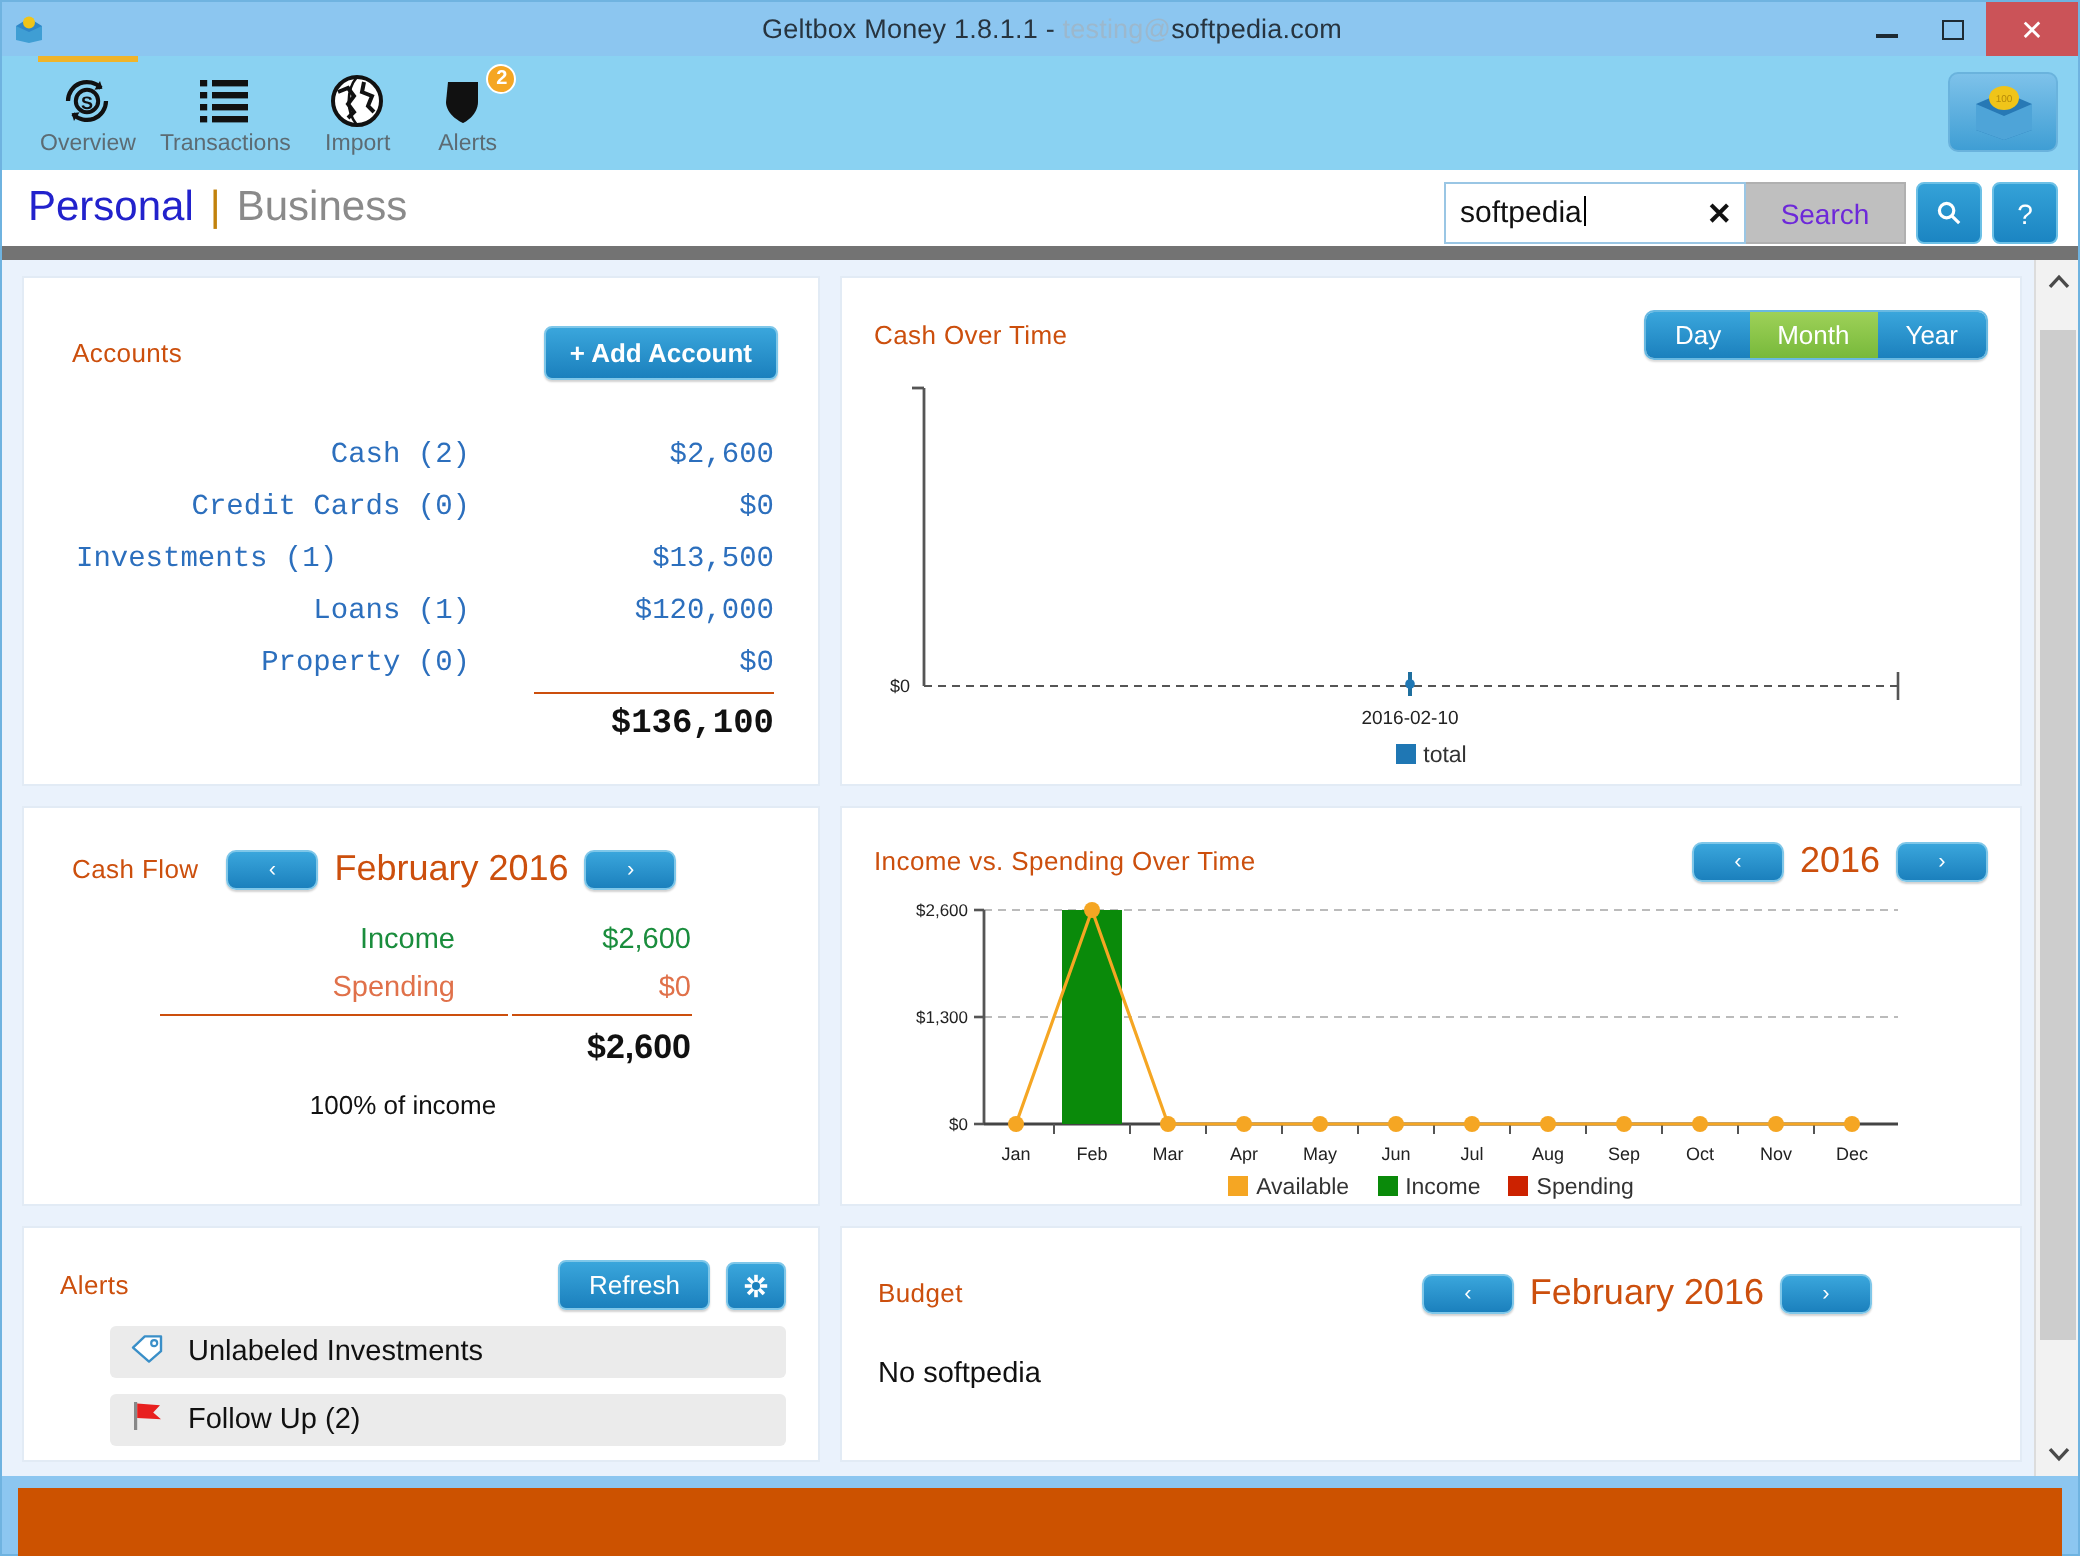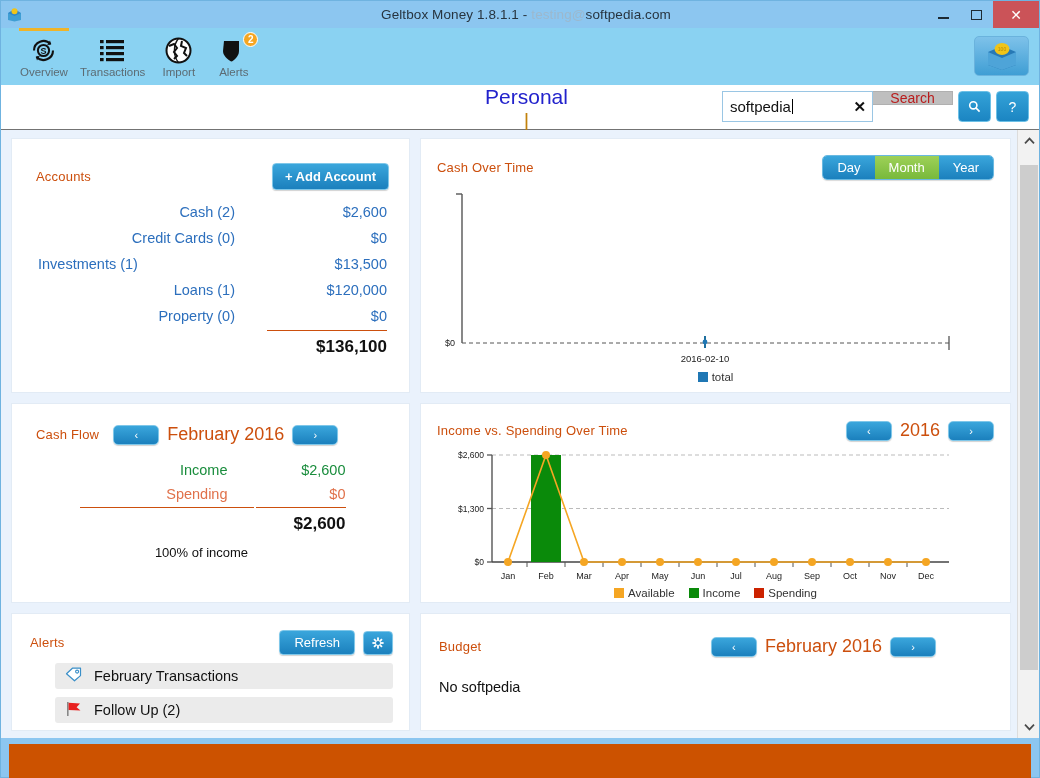--- a/index.html
+++ b/index.html
@@ -62,37 +62,36 @@
     position:absolute; right:10px; top:8px; width:55px; height:40px;
     border-radius:5px; border:1px solid #6ab3dd;
     background:linear-gradient(#7ec2ea,#3f9ed4);
     display:flex; align-items:center; justify-content:center;
   }
 
   
   .moderow {
     position:relative; height:45px; background:#ffffff;
     display:flex; align-items:center; padding-left:13px;
-    border-bottom:1px solid #737373;
-    flex-direction:column;
+    border-bottom:7px solid #737373;
   }
   .mode { font-size:21px; color:#8a8a8a; }
   .mode.sel { color:#2222cc; }
   .mode-sep { font-size:21px; color:#c2820c; margin:0 8px; }
 
   .searchwrap { position:absolute; right:10px; top:6px; display:flex; align-items:stretch; height:31px; }
   .searchbox {
     width:151px; height:31px; background:#fff; border:1px solid #9ac6e4;
     display:flex; align-items:center; padding:0 6px 0 7px;
   }
   .searchbox .val { flex:1; font-size:15px; color:#111; letter-spacing:0px; }
   .caret { display:inline-block; width:1px; height:15px; background:#000; vertical-align:-2px; margin-left:1px;}
   .clear-x { font-size:15px; color:#111; font-weight:bold; padding-left:4px; }
   .searchbtn {
-    width:80px; height:14px; background:#bfbfbf; color:#b91c1c; font-size:14px;
+    width:80px; height:31px; background:#bfbfbf; color:#6d28d9; font-size:14px;
     display:flex; align-items:center; justify-content:center;
     border:1px solid #b0b0b0; border-left:none;
   }
   .iconbtn {
     width:33px; height:31px; margin-left:5px; border-radius:4px;
     background:linear-gradient(#34a2d8,#1b85c2); color:#fff;
     border:1px solid #6cc0e6;
     display:flex; align-items:center; justify-content:center; font-size:14px;
   }
 
@@ -128,21 +127,21 @@
   }
 
   
   .accounts { height:255px; padding:24px 20px 0 24px; }
   .btn-blue {
     background:linear-gradient(#3aa6dc,#1b80bd); color:#fff;
     border:1px solid #7fc7e9; border-radius:4px;
     font-size:13px; font-weight:bold; padding:5px 12px; text-align:center;
     box-shadow:0 1px 1px rgba(0,0,0,.18);
   }
-  .acct-table { margin:8px 0 0 0; width:100%; }
+  .acct-table { margin:24px 0 0 0; width:100%;font-family:Liberation Mono, monospace; }
   .acct-table td { font-size:14.5px; color:#2c6fbd; padding:4px 0; }
   .acct-table td.v { text-align:right; width:120px; }
   .acct-sum td { border-top:1.5px solid #cc4f0d; color:#111; font-size:17px; font-weight:bold; padding-top:6px; text-align:right;}
 
   
   .chartcard { height:255px; padding:16px 16px 0 16px; }
   .seg { display:flex; border-radius:5px; overflow:hidden; border:1px solid #69b9e1;
          box-shadow:0 1px 1px rgba(0,0,0,.15); }
   .seg div { padding:4px 14px; font-size:13px; color:#fff; background:linear-gradient(#3aa6dc,#1b80bd); }
   .seg div.on { background:linear-gradient(#9ed158,#78b93b); }
@@ -528,21 +527,21 @@
             </div>
           </div>
 
           <div class="alert-item">
             <span>
               <svg width="17" height="15" viewBox="0 0 17 15">
                 <path d="M1.5 6.8 L7.4 1.2 L15.5 1.2 L15.5 8.6 L9.5 13.8 Z" fill="#fff" stroke="#3a8fc8" stroke-width="1.2" stroke-linejoin="round"></path>
                 <circle cx="12.1" cy="4.6" r="1.5" fill="none" stroke="#3a8fc8" stroke-width="1.1"></circle>
               </svg>
             </span>
-            <span>February Transactions</span>
+            <span>Unlabeled Investments</span>
           </div>
 
           <div class="alert-item">
             <span>
               <svg width="17" height="16" viewBox="0 0 17 16">
                 <rect x="2" y="1" width="1.6" height="14" fill="#888"></rect>
                 <path d="M3.6 1.8 L15 2.6 L11.6 6.2 L15.5 9.6 L3.6 9.0 Z" fill="#e8201f"></path>
               </svg>
             </span>
             <span>Follow Up (2)</span>

